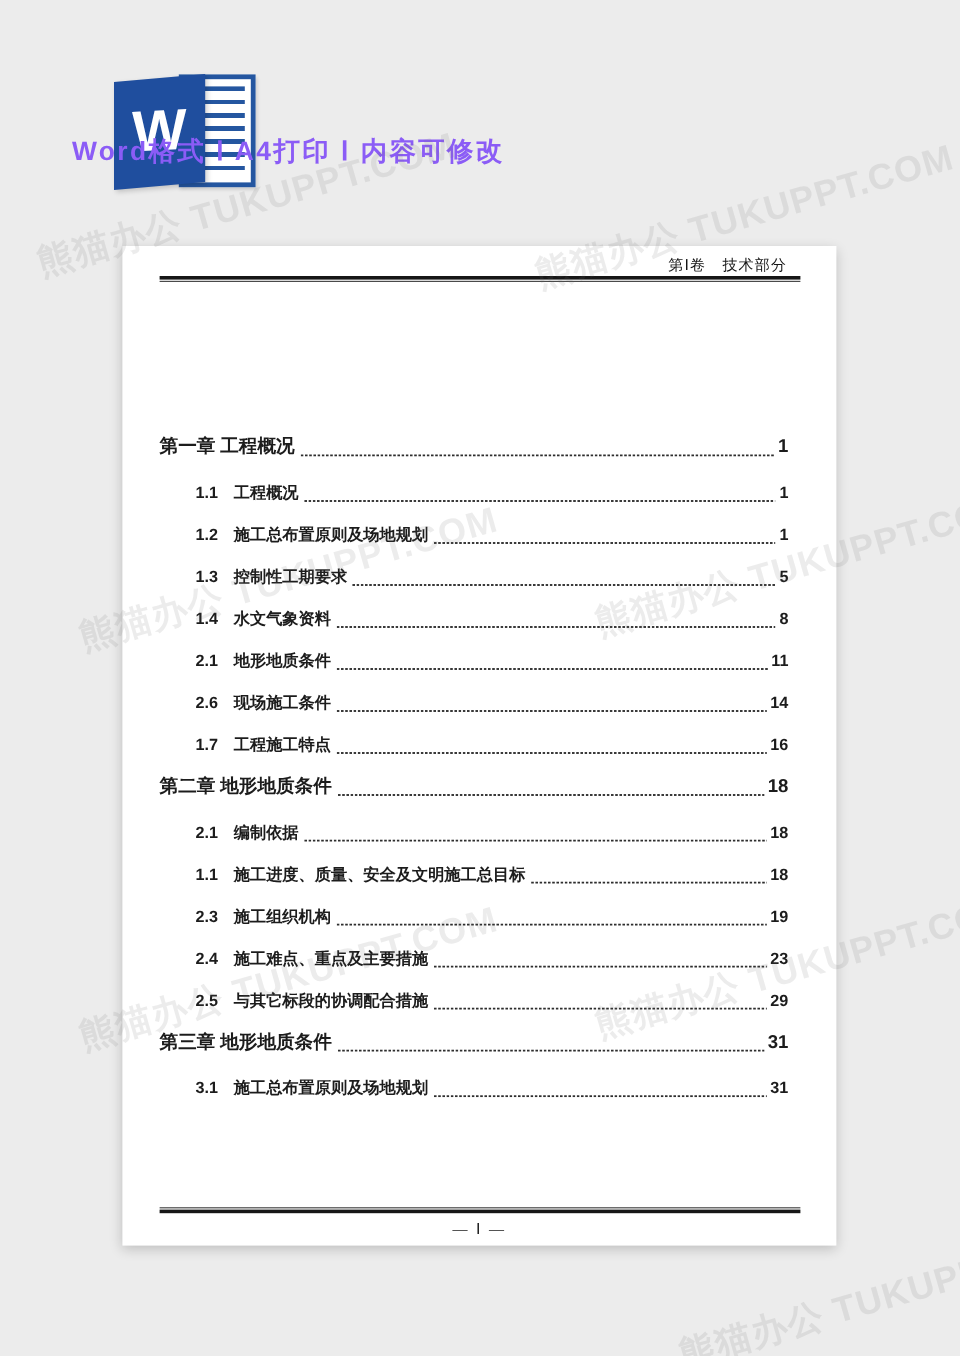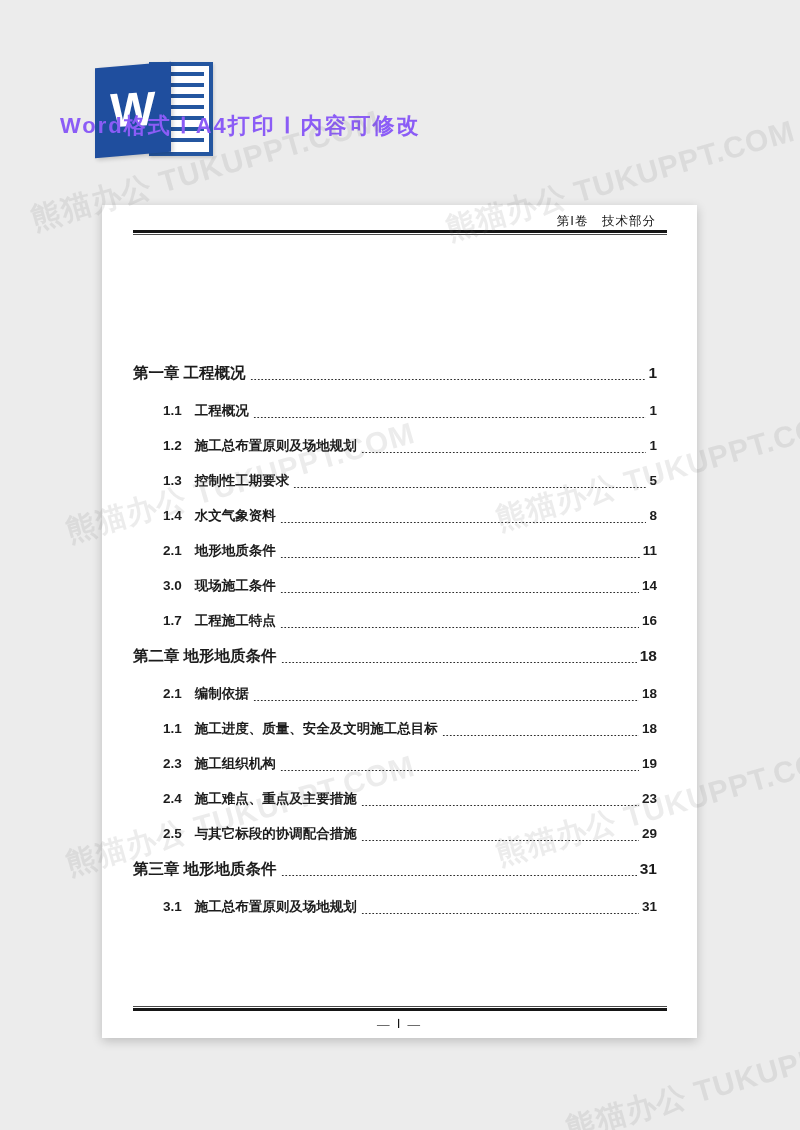--- a/index.html
+++ b/index.html
@@ -170,21 +170,21 @@
         <span class="toc-leader"></span>
         <span class="toc-pg">8</span>
       </div>
       <div class="toc-row lvl2">
         <span class="toc-num">2.1</span>
         <span class="toc-ttl">地形地质条件</span>
         <span class="toc-leader"></span>
         <span class="toc-pg">11</span>
       </div>
       <div class="toc-row lvl2">
-        <span class="toc-num">3.0</span>
+        <span class="toc-num">2.6</span>
         <span class="toc-ttl">现场施工条件</span>
         <span class="toc-leader"></span>
         <span class="toc-pg">14</span>
       </div>
       <div class="toc-row lvl2">
         <span class="toc-num">1.7</span>
         <span class="toc-ttl">工程施工特点</span>
         <span class="toc-leader"></span>
         <span class="toc-pg">16</span>
       </div>

